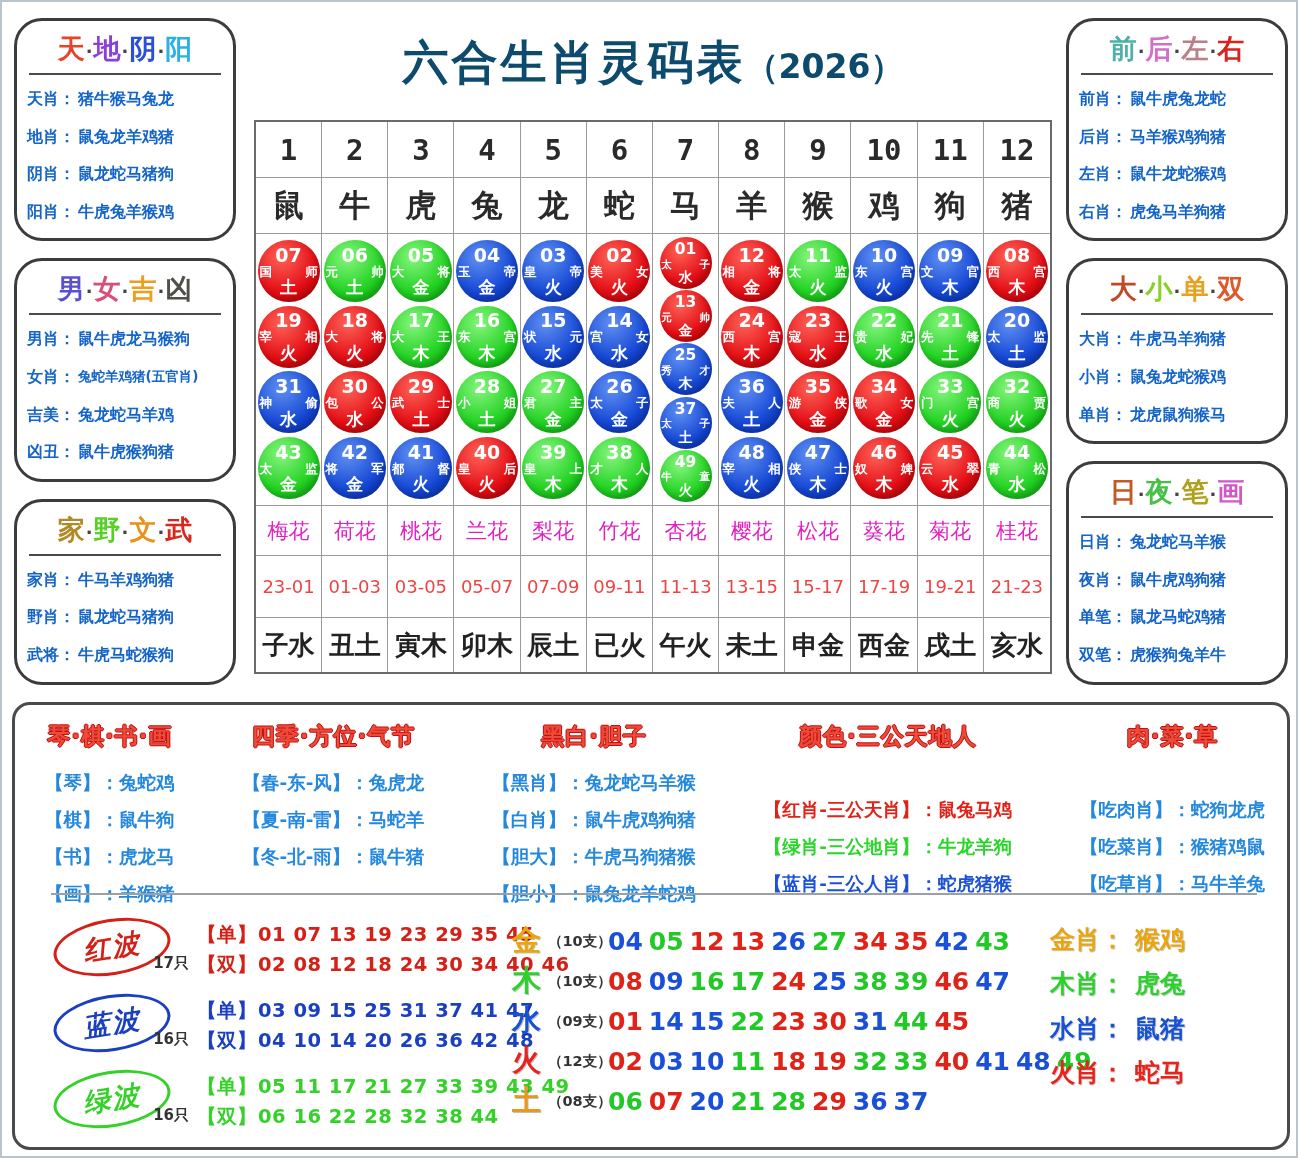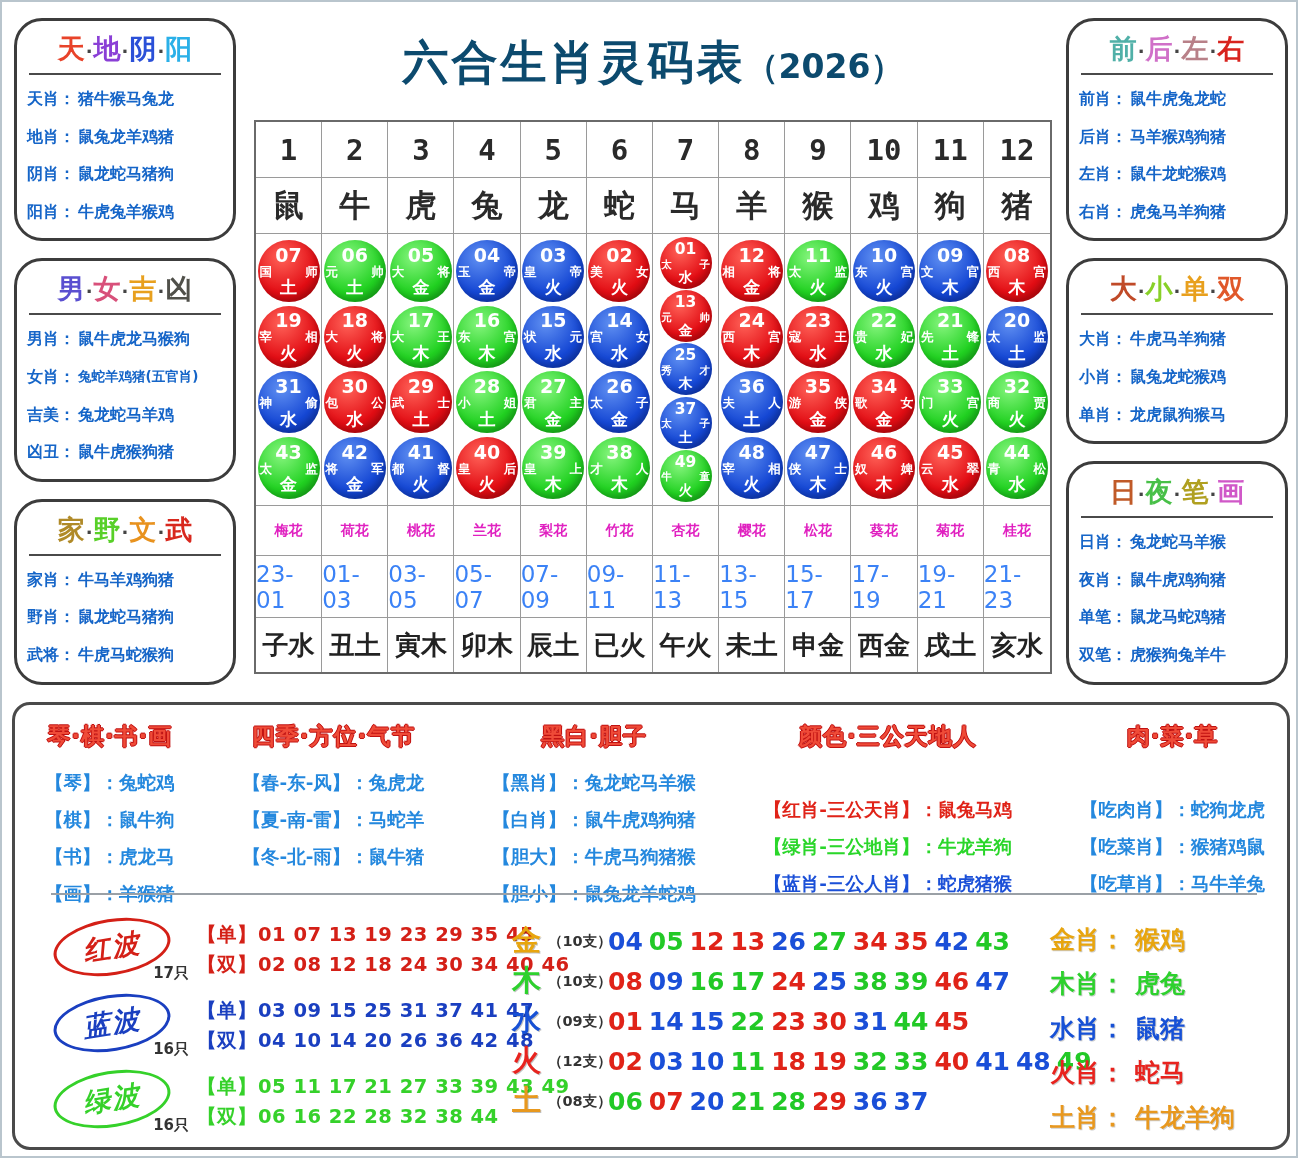--- a/index.html
+++ b/index.html
@@ -25,22 +25,22 @@
 .title .yr{font-size:33px;letter-spacing:0}
 
 
 .ztable{position:absolute;left:252px;top:118px;width:798px;border:2px solid #6a6a6a;background:#fff}
 .trow{display:grid;grid-template-columns:repeat(12,1fr)}
 .tcell{border-right:1.5px solid #9a9a9a;border-bottom:1.5px solid #9a9a9a;display:flex;align-items:center;justify-content:center;overflow:hidden}
 .tcell:last-child{border-right:none}
 .r-num .tcell{height:56px;font-size:29px;font-weight:bold;color:#2a2a2a;font-family:"DejaVu Sans Mono","Liberation Mono",monospace}
 .r-ani .tcell{height:56px;font-size:31px;font-weight:bold;color:#2a2a2a}
 .r-ball .tcell{height:272px;flex-direction:column;justify-content:space-evenly;padding:2px 0}
-.r-fl .tcell{height:50px;font-size:14px;font-weight:bold;color:#e020c0}
-.r-time .tcell{height:62px;font-size:23px;color:#3b82f6}
+.r-fl .tcell{height:50px;font-size:21px;font-weight:normal;color:#e020c0}
+.r-time .tcell{height:62px;font-size:18px;color:#ef4444}
 .r-br .tcell{height:54px;font-size:26px;font-weight:bold;color:#222;border-bottom:none}
 
 .ball{width:62px;height:62px;border-radius:50%;color:#fff;display:flex;flex-direction:column;align-items:center;justify-content:center;line-height:1;flex-shrink:0;box-shadow:inset -3px -4px 6px rgba(0,0,0,.18)}
 .ball.red{background:radial-gradient(circle at 38% 28%,#ff6258,#e20d14 60%,#ae0308)}
 .ball.green{background:radial-gradient(circle at 38% 28%,#86f57e,#21d121 60%,#0f9f14)}
 .ball.blue{background:radial-gradient(circle at 38% 28%,#6090f2,#1547d4 60%,#0a2da5)}
 .bn{font-size:19px;font-weight:bold}
 .bm{display:flex;justify-content:space-between;width:94%;font-size:12.5px;font-weight:bold;margin:1px 0}
 .be{font-size:17px;font-weight:bold}
 .ball.small{width:52px;height:52px}
@@ -53,21 +53,21 @@
 .groups{position:absolute;left:30px;top:16px;width:1220px;display:flex;justify-content:space-between}
 .gtitle{text-align:center;font-size:23px;font-weight:bold;color:#ef4b38;letter-spacing:1px;margin-bottom:12px;white-space:nowrap;text-shadow:-1px 0 #c01212,0 1px #c01212,1px 0 #c01212,0 -1px #c01212}
 .gitem{font-size:18.5px;font-weight:bold;color:#2488de;line-height:2.0;white-space:nowrap}
 .gitems.offset{margin-top:39px}
 .divider{position:absolute;left:36px;top:188px;width:1206px;height:1.5px;background:#9aa0a6;border:none}
 
 .waves{position:absolute;left:36px;top:210px;width:470px}
 .wave-row{display:flex;align-items:center;margin-bottom:8px;height:68px}
 .oval-wrap{position:relative;width:146px;height:68px;flex-shrink:0}
 .oval{position:absolute;left:2px;top:4px;width:118px;height:56px;border:3.5px solid;border-radius:50%;display:flex;align-items:center;justify-content:center;font-size:27px;font-weight:bold;font-style:italic;transform:rotate(-9deg);letter-spacing:2px;white-space:nowrap}
-.wcount{position:absolute;right:8px;bottom:0;font-size:15px;font-weight:bold;color:#333}
+.wcount{position:absolute;right:8px;bottom:10px;font-size:15px;font-weight:bold;color:#333}
 .wlines{display:flex;flex-direction:column;gap:3px}
 .wline{font-size:19.5px;font-weight:bold;white-space:nowrap;letter-spacing:.5px}
 .wlabel{margin-right:1px}
 
 .elements{position:absolute;left:497px;top:216px}
 .elem-row{display:flex;align-items:center;height:40px;white-space:nowrap}
 .echar{font-size:29px;font-weight:bold;width:36px;text-shadow:1px 1px 0 rgba(0,0,0,.25)}
 .ecount{font-size:14.5px;font-weight:bold;color:#333;width:60px}
 .enum{font-size:25px;font-weight:bold;margin-right:6px}
 .c-r{color:#e02318}.c-b{color:#1a4fd8}.c-g{color:#22c926}
@@ -808,19 +808,15 @@
           <span class="ez-val">虎兔</span>
         </div>
         <div class="ez-row" style="color: rgb(23, 81, 214);">
           <span class="ez-label">水肖：</span>
           <span class="ez-val">鼠猪</span>
         </div>
         <div class="ez-row" style="color: rgb(232, 35, 30);">
           <span class="ez-label">火肖：</span>
           <span class="ez-val">蛇马</span>
         </div>
-        <div class="ez-row" style="color: rgb(232, 152, 30);">
-          <span class="ez-label">土肖：</span>
-          <span class="ez-val">牛龙羊狗</span>
-        </div>
       </div>
   </div>
 </div>
 
 </body></html>

